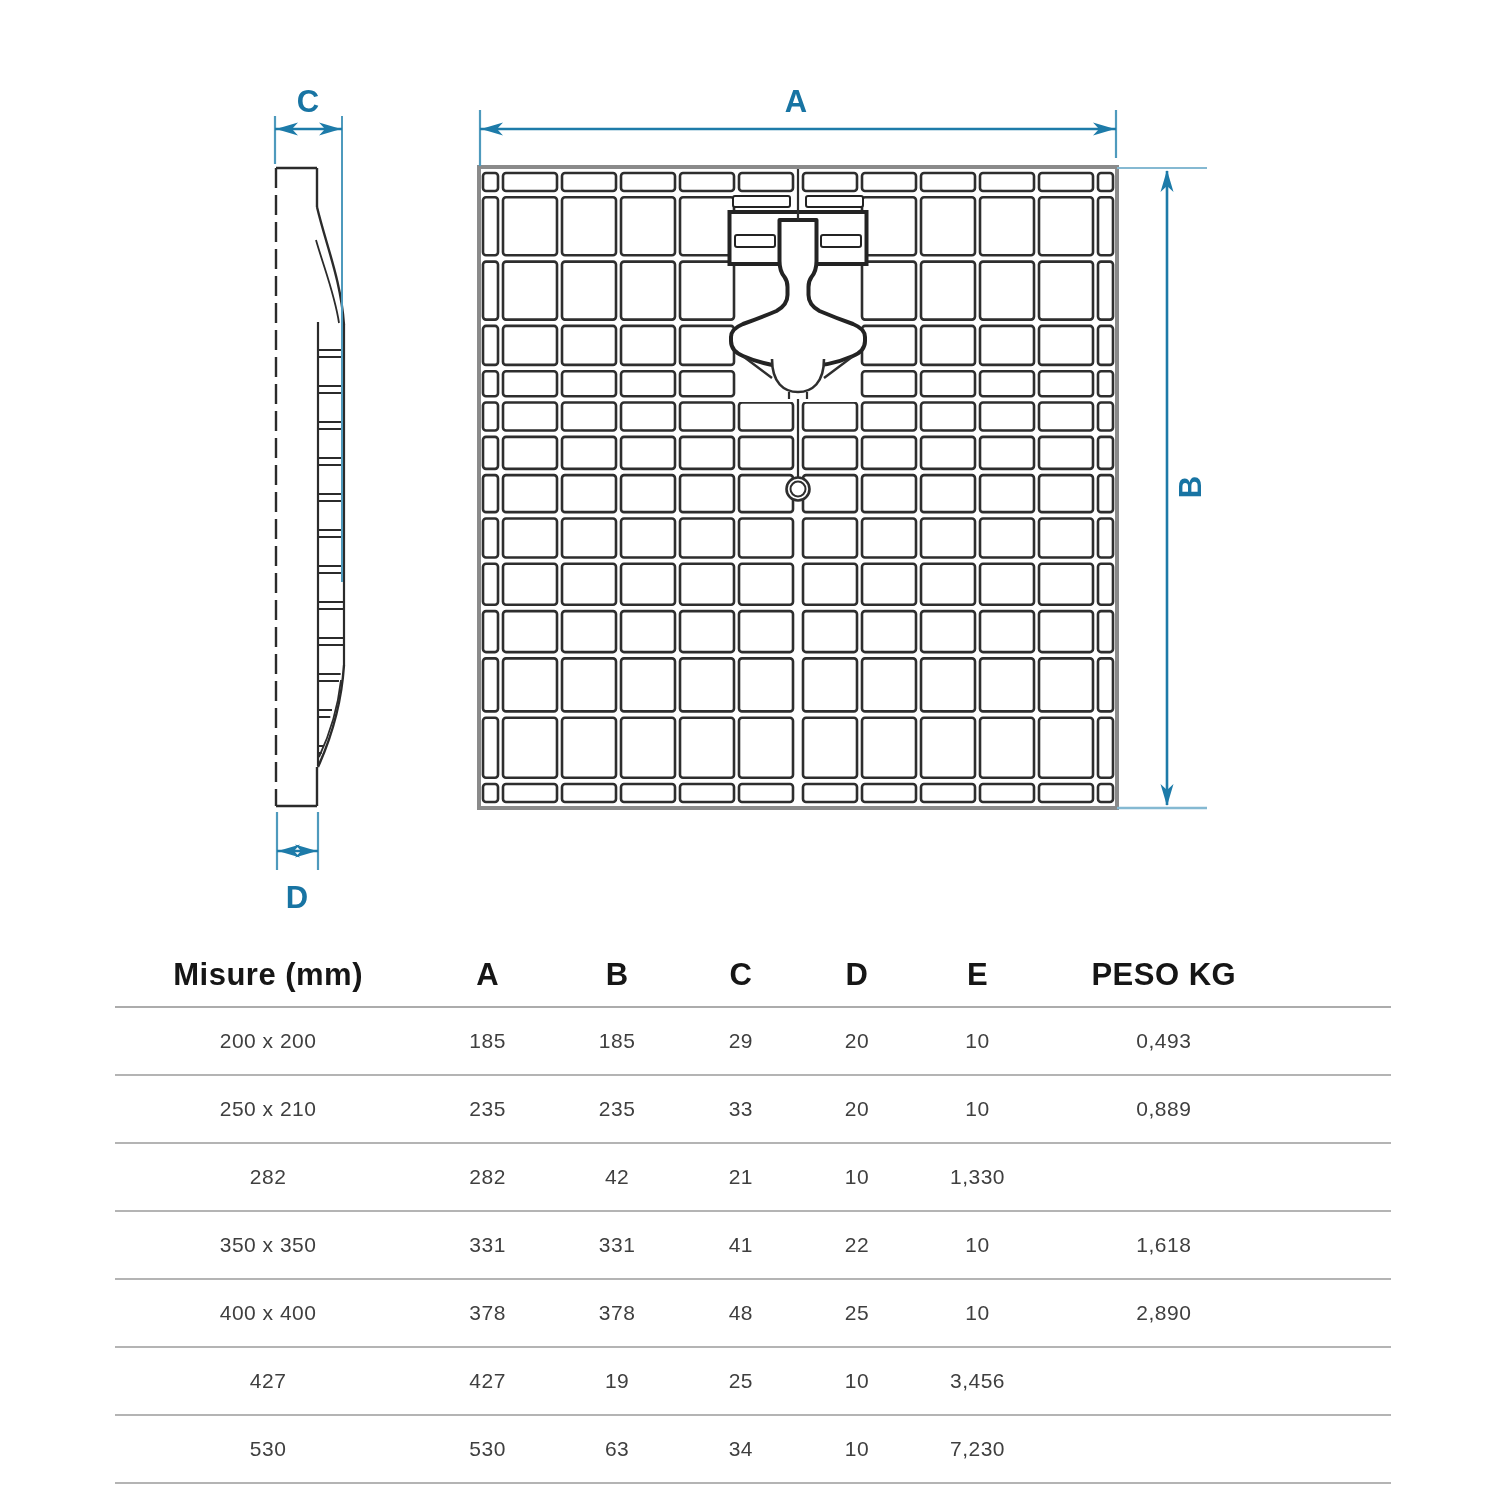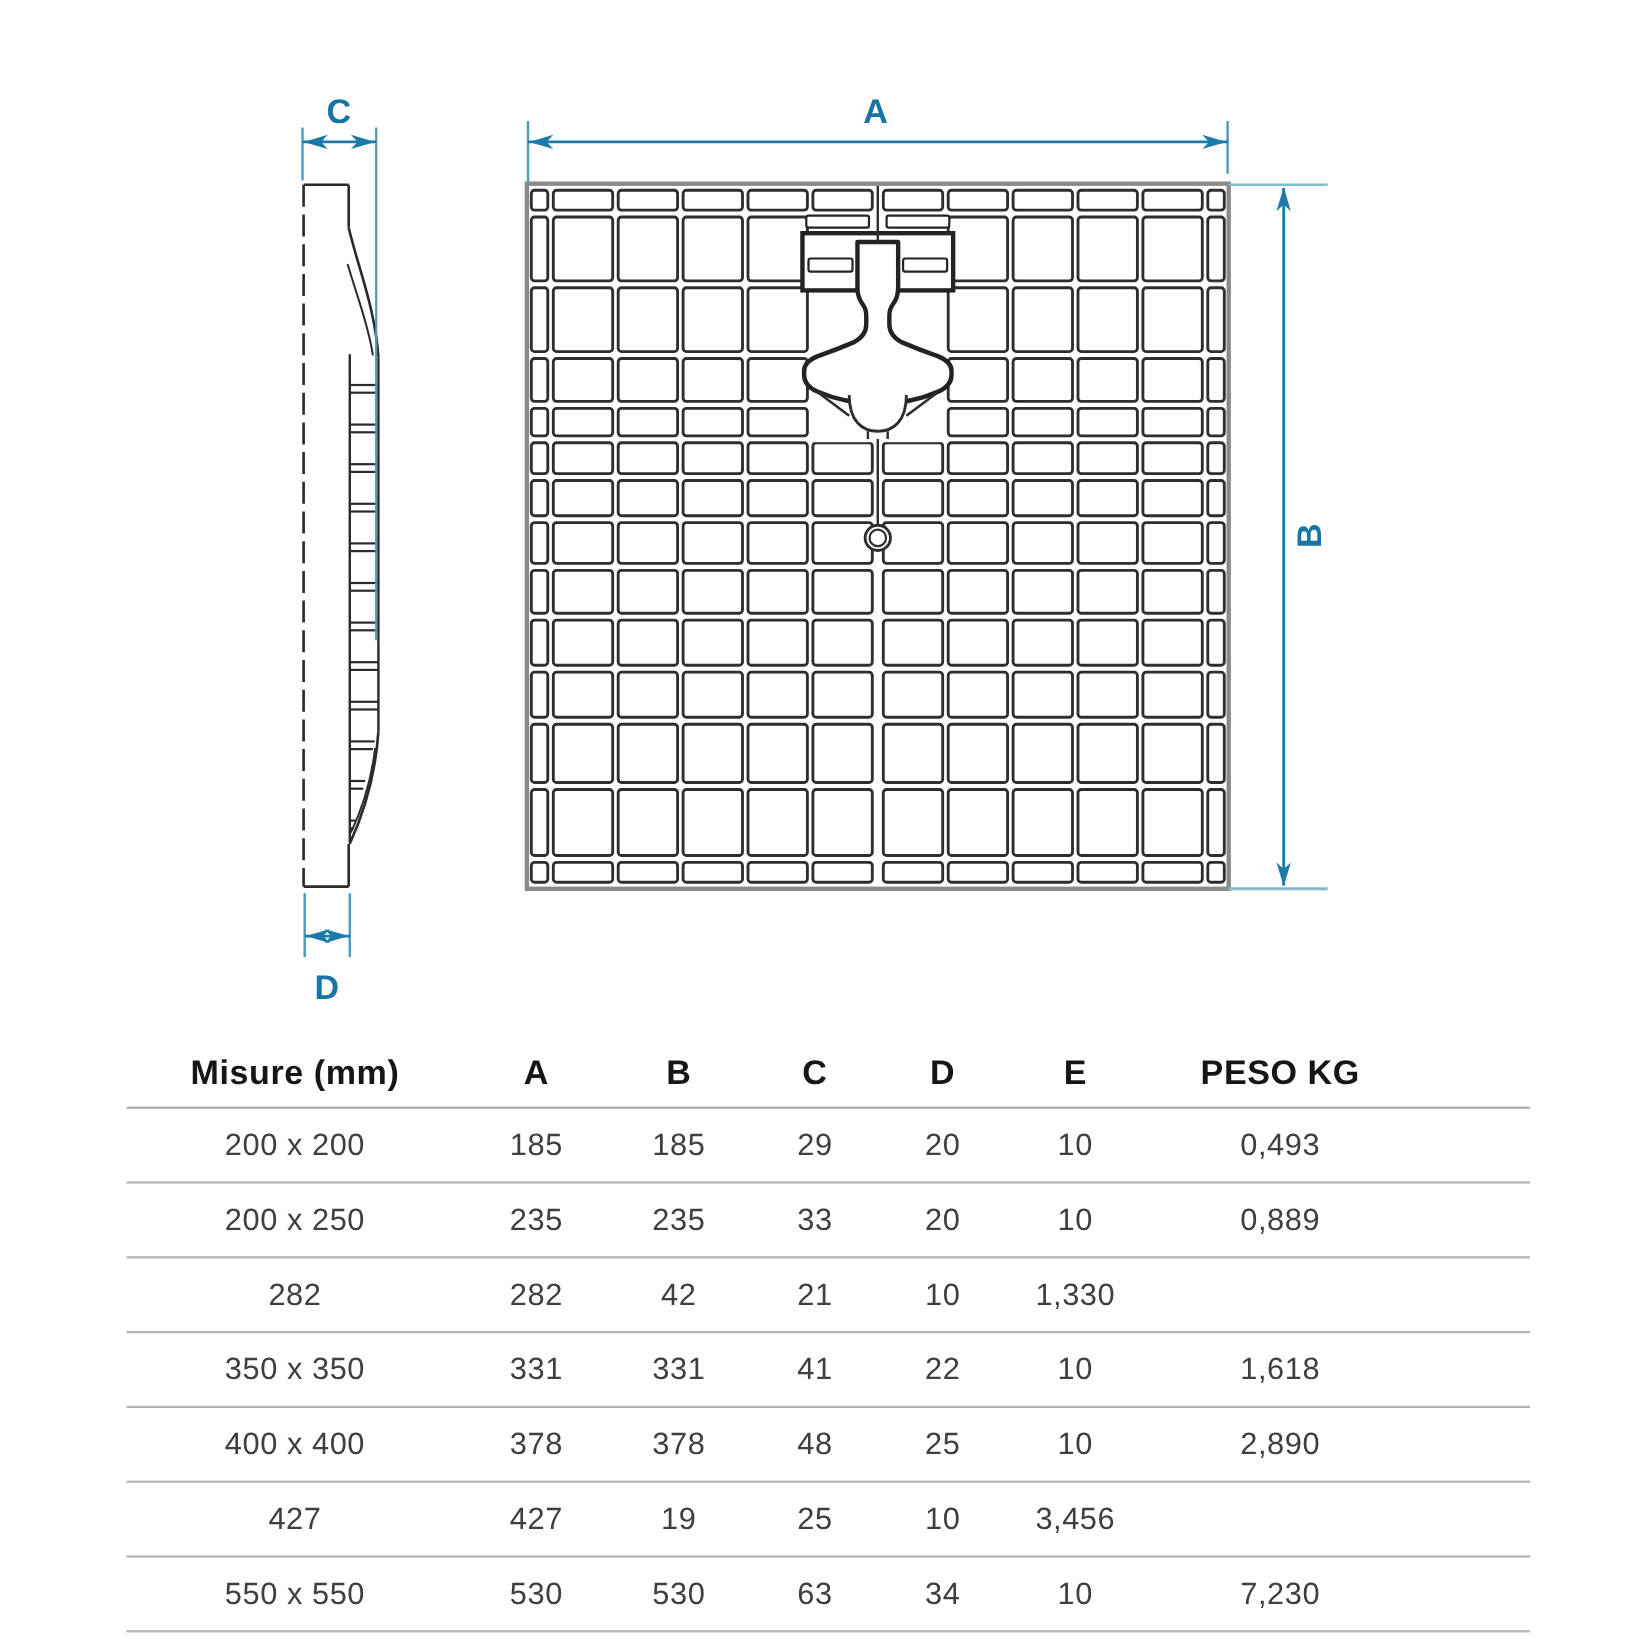--- a/index.html
+++ b/index.html
@@ -24,21 +24,21 @@
     left: 115px; top: 944px;
     width: 1276px;
   }
   .trow {
     display: grid;
     grid-template-columns: 24% 10.4% 9.9% 9.5% 8.7% 10.2% 19% auto;
     align-items: center;
     height: 66px;
     text-align: center;
     border-bottom: 2px solid #b4b4b4;
-    font-size: 28px;
+    font-size: 21px;
     color: #3f3f3f;
     letter-spacing: 0.5px;
   }
   .trow.thead {
     height: 62px;
     font-weight: 700;
     color: #161616;
     font-size: 31px;
     border-bottom: 2px solid #acacac;
   }
@@ -323,21 +323,21 @@
     <div class="trow">
       <div class="c">200 x 200</div>
       <div class="c">185</div>
       <div class="c">185</div>
       <div class="c">29</div>
       <div class="c">20</div>
       <div class="c">10</div>
       <div class="c">0,493</div>
     </div>
     <div class="trow">
-      <div class="c">200 x 250</div>
+      <div class="c">250 x 210</div>
       <div class="c">235</div>
       <div class="c">235</div>
       <div class="c">33</div>
       <div class="c">20</div>
       <div class="c">10</div>
       <div class="c">0,889</div>
     </div>
     <div class="trow">
       <div class="c">282</div>
       <div class="c">282</div>
@@ -366,21 +366,20 @@
     </div>
     <div class="trow">
       <div class="c">427</div>
       <div class="c">427</div>
       <div class="c">19</div>
       <div class="c">25</div>
       <div class="c">10</div>
       <div class="c">3,456</div>
     </div>
     <div class="trow">
-      <div class="c">550 x 550</div>
       <div class="c">530</div>
       <div class="c">530</div>
       <div class="c">63</div>
       <div class="c">34</div>
       <div class="c">10</div>
       <div class="c">7,230</div>
     </div>
   </div>
 </div>
 

